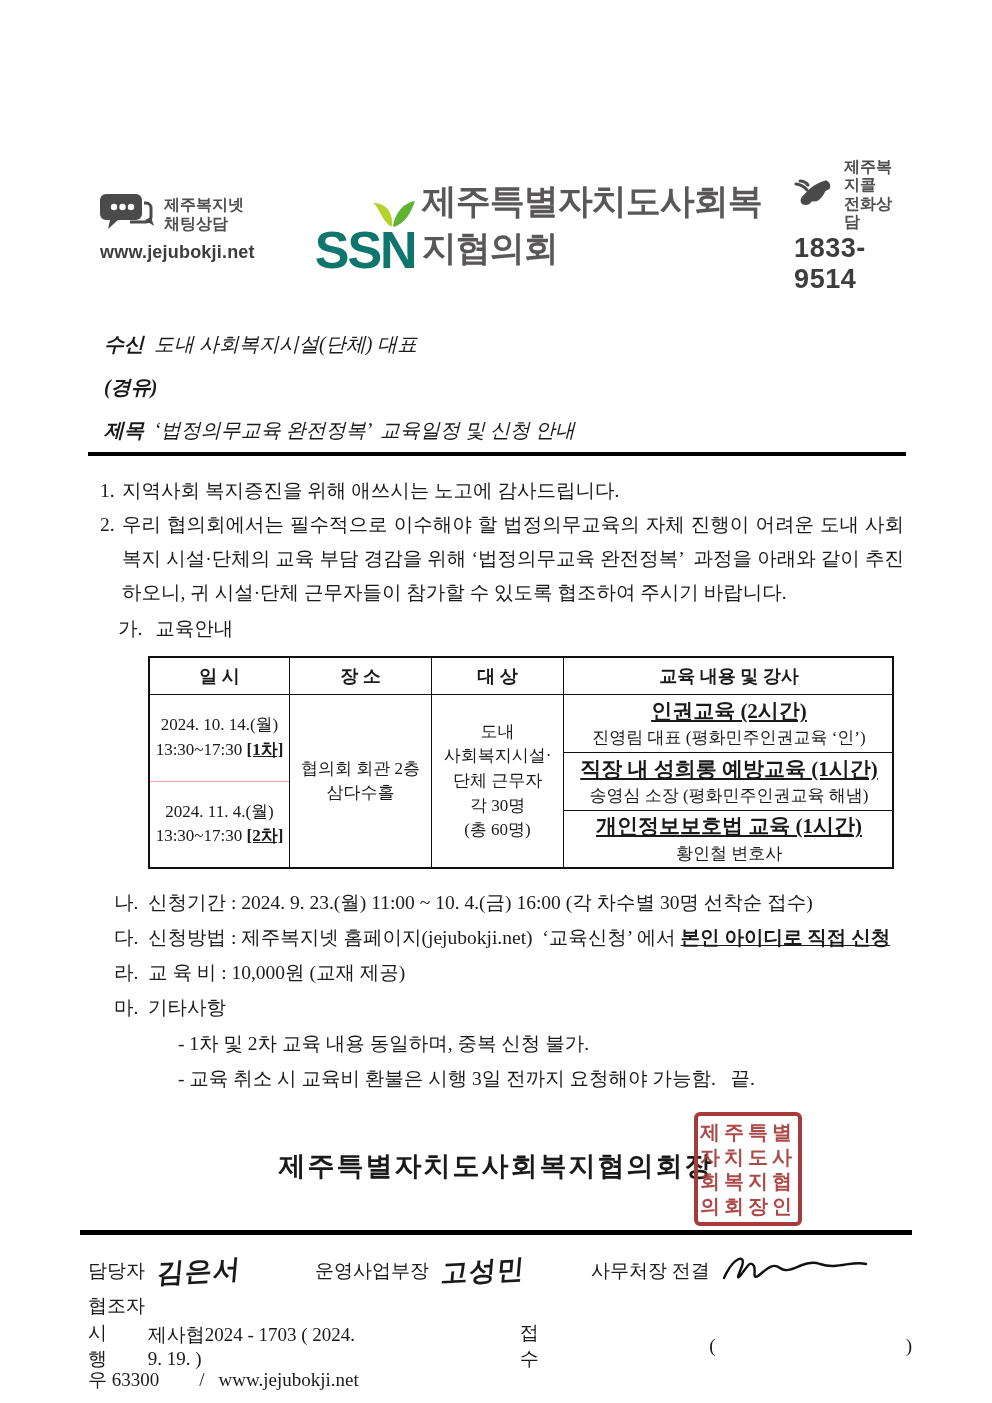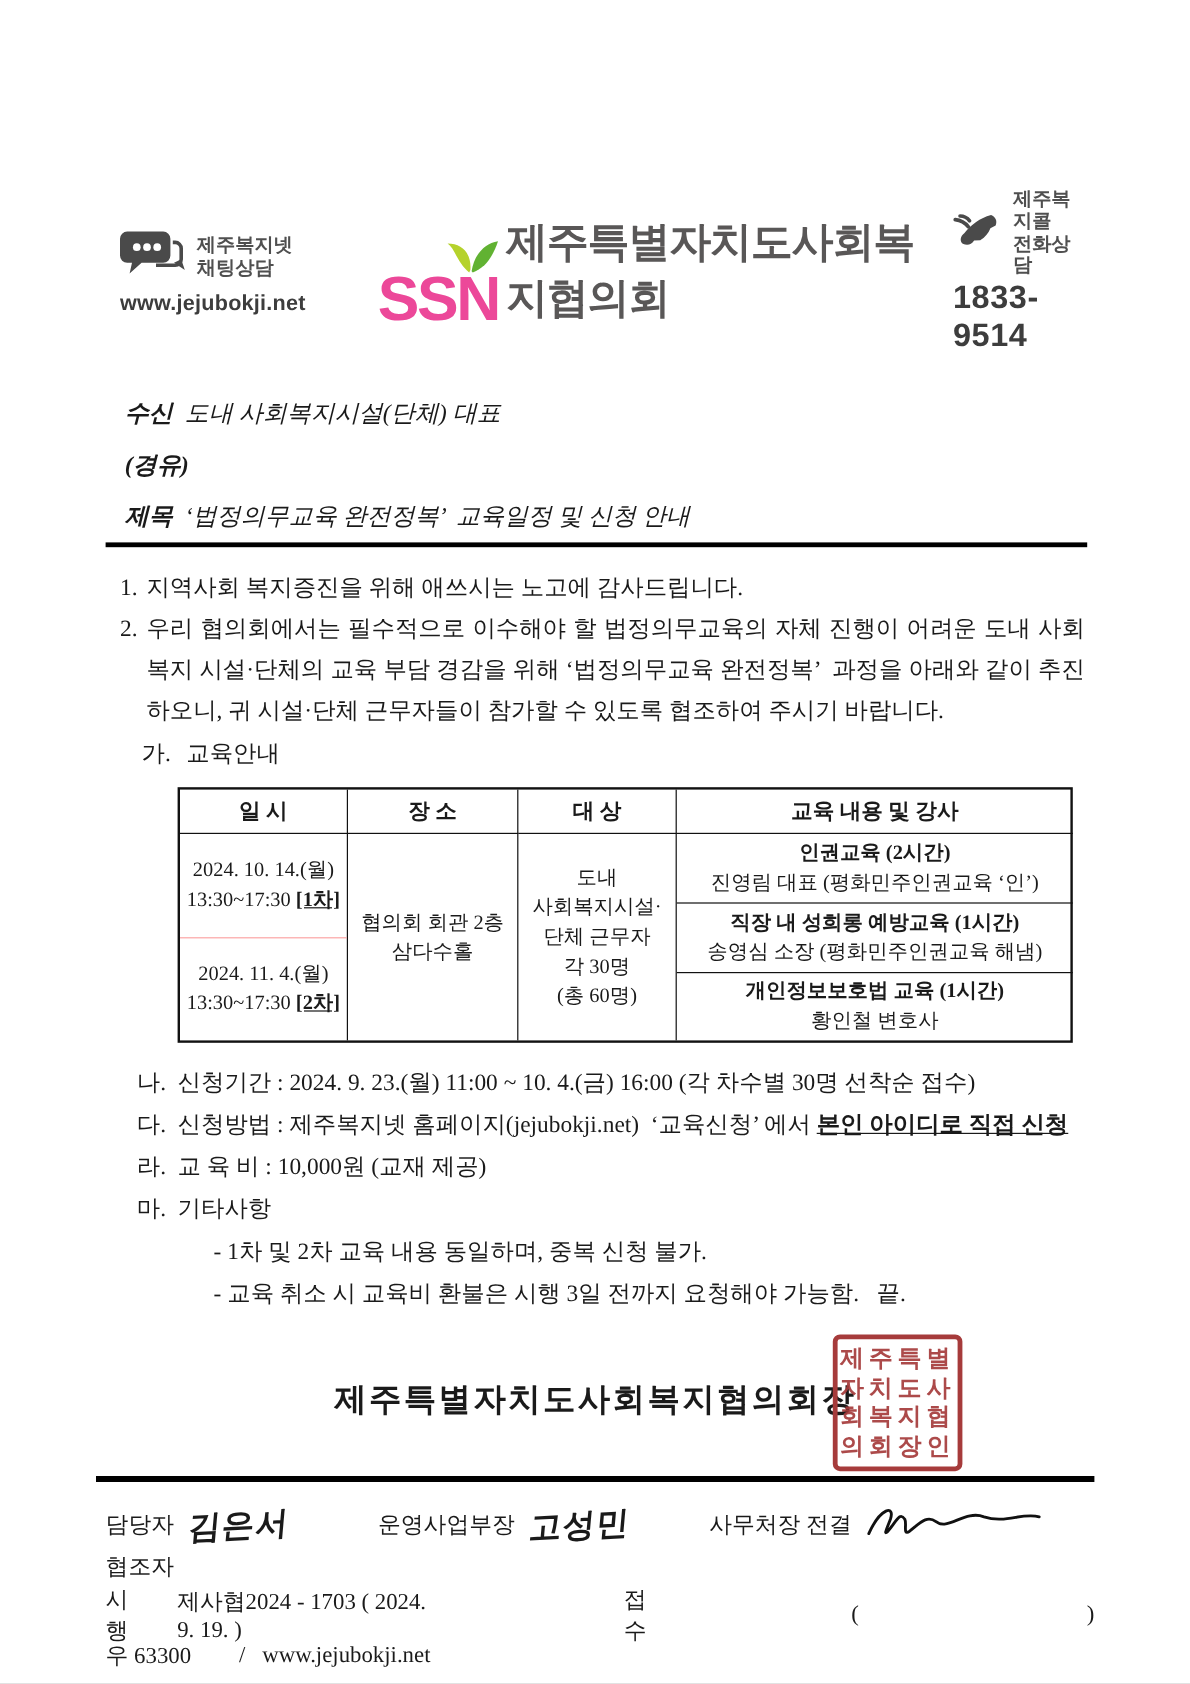--- a/index.html
+++ b/index.html
@@ -13,21 +13,21 @@
   .pre { white-space:pre-wrap; }
 
   
   .header { display:flex; align-items:center; padding:158px 88px 0 100px; }
   .chat-logo { display:flex; flex-direction:column; font-family:"Liberation Sans",sans-serif; }
   .chat-top { display:flex; align-items:center; gap:6px; }
   .chat-lines { font-size:16px; color:#4f4f4f; line-height:1.15; font-weight:bold; }
   .chat-url { font-size:18px; font-weight:bold; color:#3d3d3d; margin-top:2px; letter-spacing:0.2px; }
   .ssn-block { display:flex; align-items:flex-end; margin-left:60px; font-family:"Liberation Sans",sans-serif; }
   .ssn-wrap { position:relative; padding-top:26px; }
-  .ssn-text { font-size:52px; font-weight:bold; color:#ec4899; letter-spacing:-2px; line-height:0.9; }
+  .ssn-text { font-size:52px; font-weight:bold; color:#0f766e; letter-spacing:-2px; line-height:0.9; }
   .ssn-leaf { position:absolute; top:-2px; left:56px; }
   .org-name { font-size:35px; font-weight:bold; color:#595757; letter-spacing:-1px; margin-left:6px; margin-bottom:2px; }
   .call-logo { display:flex; flex-direction:column; margin-left:auto; font-family:"Liberation Sans",sans-serif; }
   .call-top { display:flex; align-items:center; gap:6px; }
   .call-lines { font-size:16px; color:#4f4f4f; line-height:1.15; font-weight:bold; }
   .call-phone { font-size:27px; font-weight:bold; color:#3d3d3d; letter-spacing:0.5px; margin-top:1px; }
 
   
   .doc-head { padding:36px 88px 0 104px; font-size:20px;font-style:italic; }
   .line-recv { margin-bottom:16px; }
@@ -56,21 +56,21 @@
     border-bottom:1px solid #111; border-right:1px solid #111;
   }
   .th:nth-child(4) { border-right:none; }
   .col { display:flex; flex-direction:column; height:172px; border-right:1px solid #111; }
   .col.last { border-right:none; }
   .vcell { flex:1; display:flex; flex-direction:column; align-items:center; justify-content:center; }
   .cell-split { border-bottom:1px solid #fca5a5; }
   .round { font-weight:bold; text-decoration:underline; }
   .course { flex:1; display:flex; flex-direction:column; align-items:center; justify-content:center; }
   .course.mid, .course.top { border-bottom:1px solid #111; }
-  .course .ct { font-weight:bold; font-size:17px; }
+  .course .ct { font-weight:bold; text-decoration:underline; font-size:21px; }
   .course .cl { font-size:17px; }
 
   
   .items { padding:16px 80px 0 114px; font-size:19.5px; line-height:1.8; }
   .it { display:flex; }
   .it .num { width:34px; flex:none; }
   .bold-u { font-weight:bold; text-decoration:underline; }
   .sub-it { padding-left:64px; }
 
   

